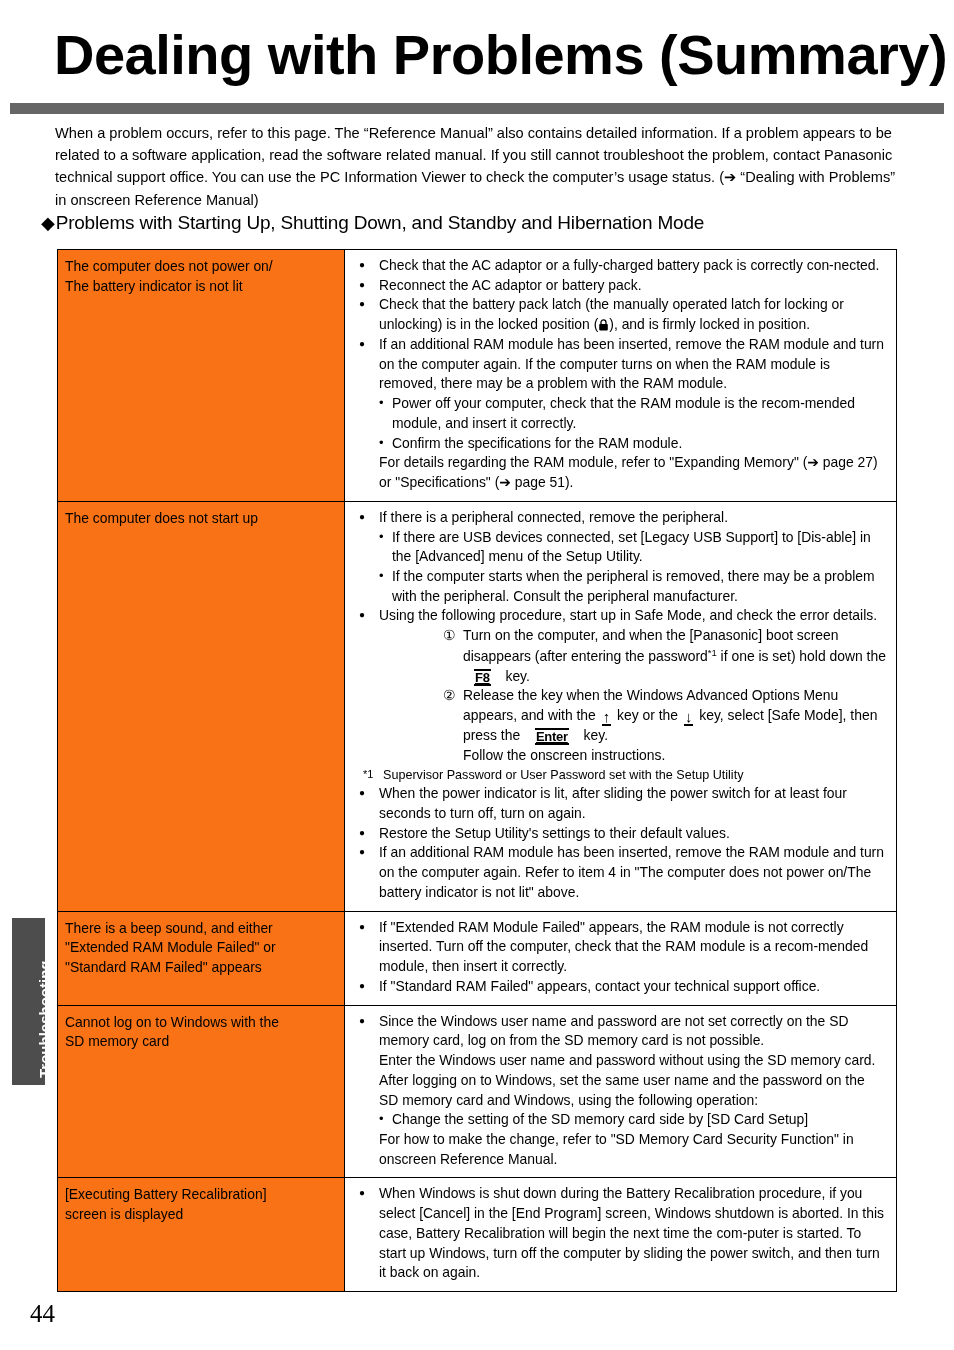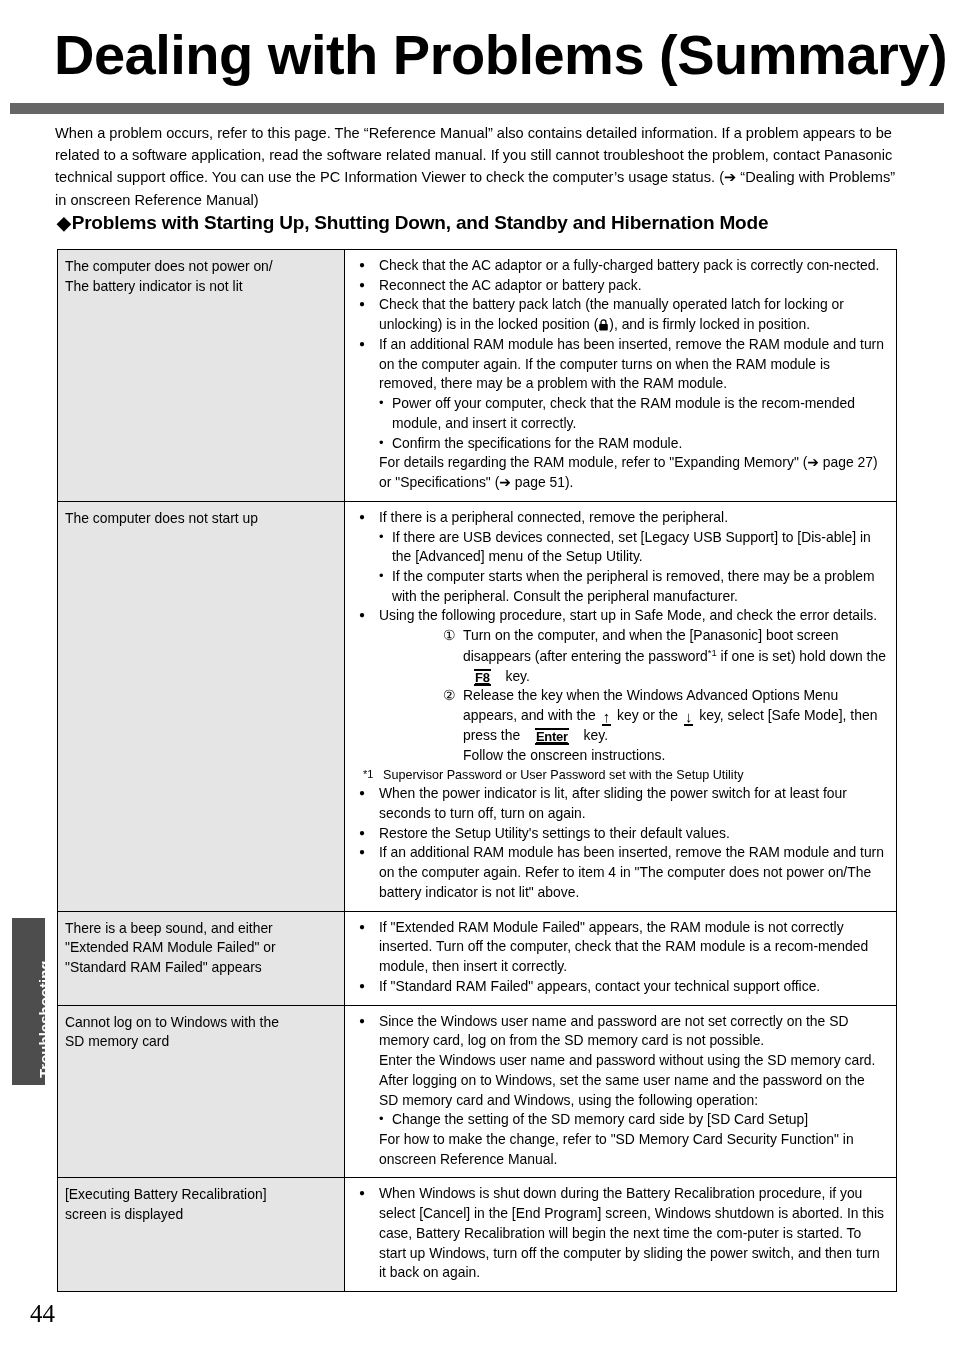--- a/index.html
+++ b/index.html
@@ -45,25 +45,25 @@
     top: 122px;
     width: 845px;
     font-size: 14.6px;
     line-height: 1.52;
     text-align: left;
   }
 
   
   .section-heading {
     position: absolute;
-    left: 57px;
+    left: 41px;
     top: 212px;
     width: 860px;
     font-size: 19px;
-    font-weight: bold;
+    font-weight: normal;
     letter-spacing: -0.2px;
     white-space: nowrap;
   }
   .section-heading .diamond {
     font-size: 18px;
     margin-right: 1px;
   }
 
   
   .tbl {
@@ -75,21 +75,21 @@
     table-layout: fixed;
   }
   .tbl td {
     border: 1px solid #000000;
     vertical-align: top;
     padding: 6px 8px 8px 8px;
     font-size: 13.9px;
     line-height: 1.42;
   }
   .tbl td.sym {
-    background: #e5e5e5;
+    background: #f97316;
     width: 271px;
     padding-left: 7px;
     padding-top: 7px;
   }
   .tbl td.fix {
     background: #ffffff;
     padding-left: 12px;
     padding-right: 9px;
   }
   .sym-line { display: block; }

